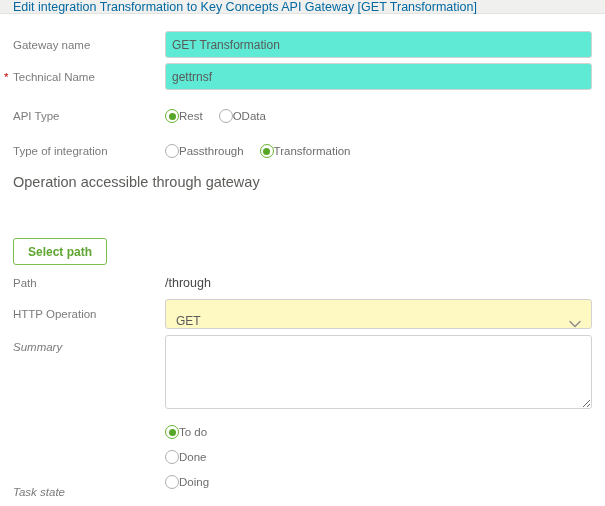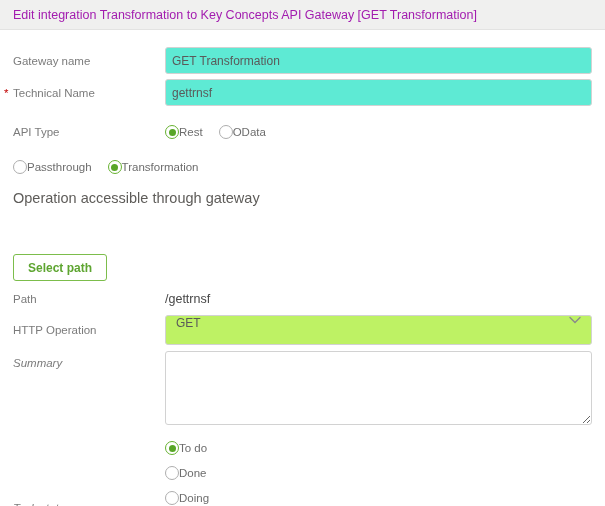--- a/index.html
+++ b/index.html
@@ -4,27 +4,27 @@
 <style>
   * { box-sizing: border-box; margin: 0; padding: 0; }
   html, body {
     width: 605px; height: 506px;
     background: #fff;
     font-family: "Liberation Sans", "DejaVu Sans", sans-serif;
     overflow: hidden;
     color: #5a5a5a;
   }
   .titlebar {
-    height: 30px;
+    height: 14px;
     background: #f0f0ef;
     border-bottom: 1px solid #e3e3e2;
     display: flex; align-items: center;
     padding: 0 13px;
     font-size: 12.5px;
-    color: #a21caf;
+    color: #0369a1;
   }
   .content { padding: 17px 13px 0 13px; }
   .row {
     display: flex;
     align-items: center;
     margin-bottom: 5px;
   }
   .row.top { align-items: flex-start; }
   .label-col {
     width: 152px;
@@ -102,23 +102,23 @@
   .static-value {
     font-size: 12.5px;
     color: #474747;
     padding-top: 1px;
   }
   .select-box {
     width: 100%;
     height: 30px;
     border: 1px solid #d2d2d2;
     border-radius: 3px;
-    background: #bef264;
+    background: #fef9c3;
     display: flex;
-    align-items: flex-start;
+    align-items: flex-end;
     justify-content: space-between;
     padding: 0 10px;
     cursor: pointer;
   }
   .select-value { font-size: 12px; color: #5a5a5a; }
   .chevron-icon { display: inline-flex; color: #8a8a8a; }
   .summary-textarea {
     width: 100%;
     height: 74px;
     border: 1px solid #d2d2d2;
@@ -174,20 +174,21 @@
       <span class="radio-row">
         <span class="radio-circle"></span>
         <span class="radio-label">OData</span>
       </span>
     </div>
   </div>
 
   <div class="spacer-md"></div>
 
   <div class="row">
+    <div class="label-col">Type of integration</div>
     <div class="field-col radio-group-inline">
       <span class="radio-row">
         <span class="radio-circle"></span>
         <span class="radio-label">Passthrough</span>
       </span>
       <span class="radio-row">
         <span class="radio-circle checked"></span>
         <span class="radio-label">Transformation</span>
       </span>
     </div>
@@ -195,21 +196,21 @@
 
   <h2 class="section-title">Operation accessible through gateway</h2>
 
   <div class="select-path-wrap">
     <button class="btn btn-outline-green">Select path</button>
   </div>
 
   <div class="row" style="margin-bottom:9px;">
     <div class="label-col">Path</div>
     <div class="field-col">
-      <div class="static-value">/gettrnsf</div>
+      <div class="static-value">/through</div>
     </div>
   </div>
 
   <div class="row" style="margin-bottom:6px;">
     <div class="label-col">HTTP Operation</div>
     <div class="field-col">
       <div class="select-box">
         <span class="select-value">GET</span>
         <span class="chevron-icon">
           <svg width="12" height="8" viewBox="0 0 12 8" fill="none">

